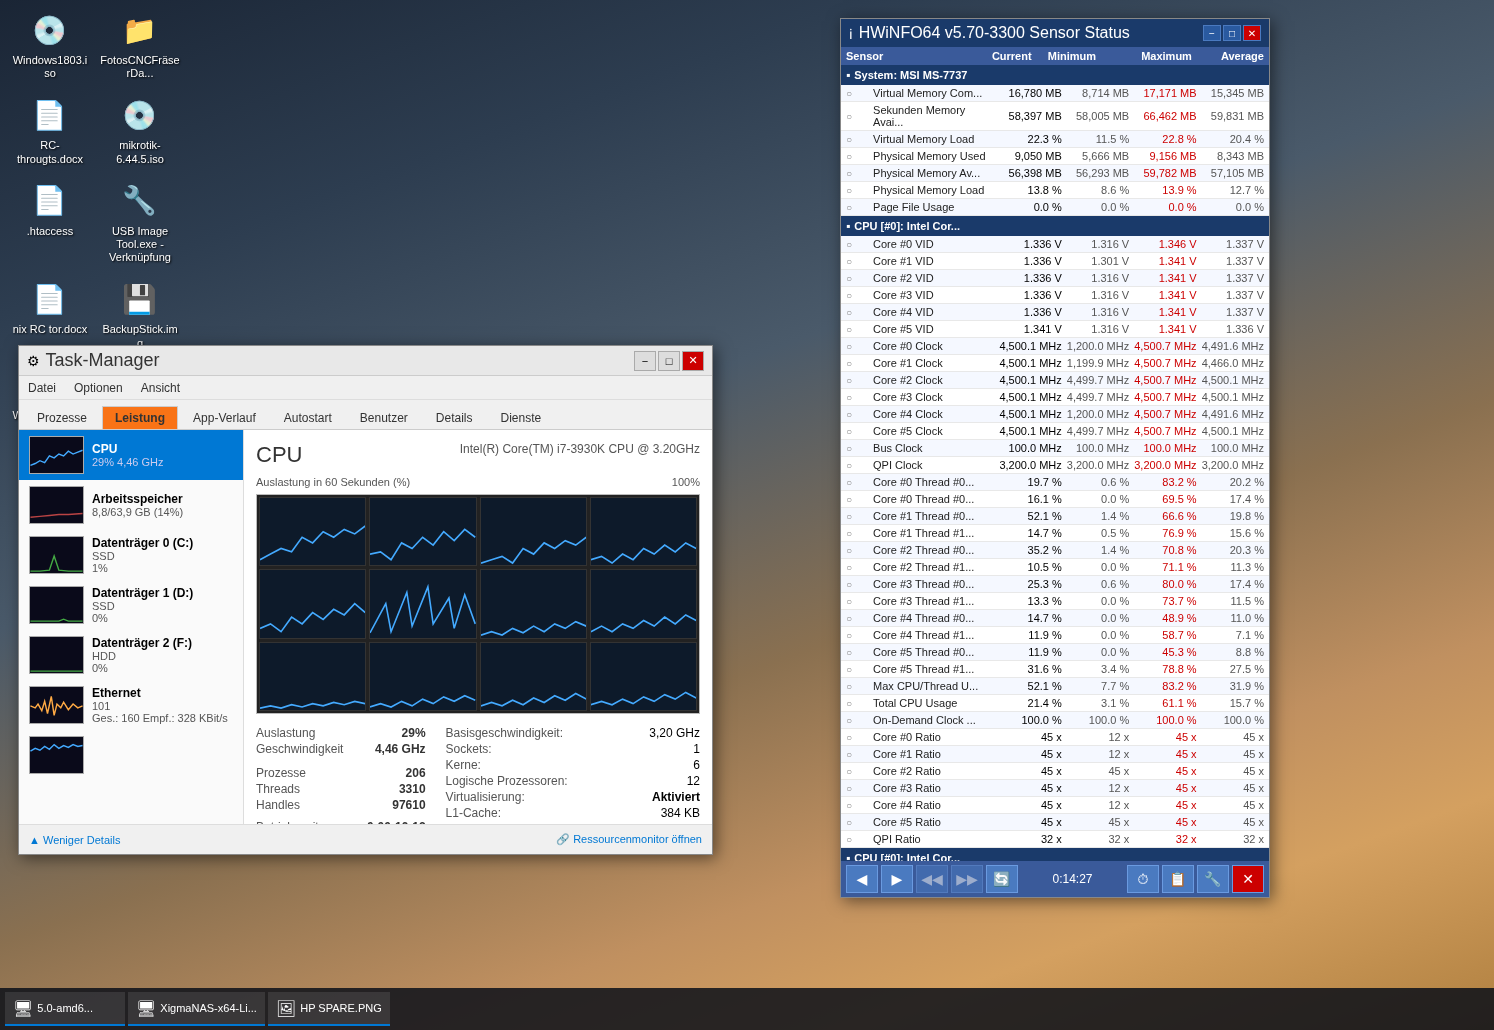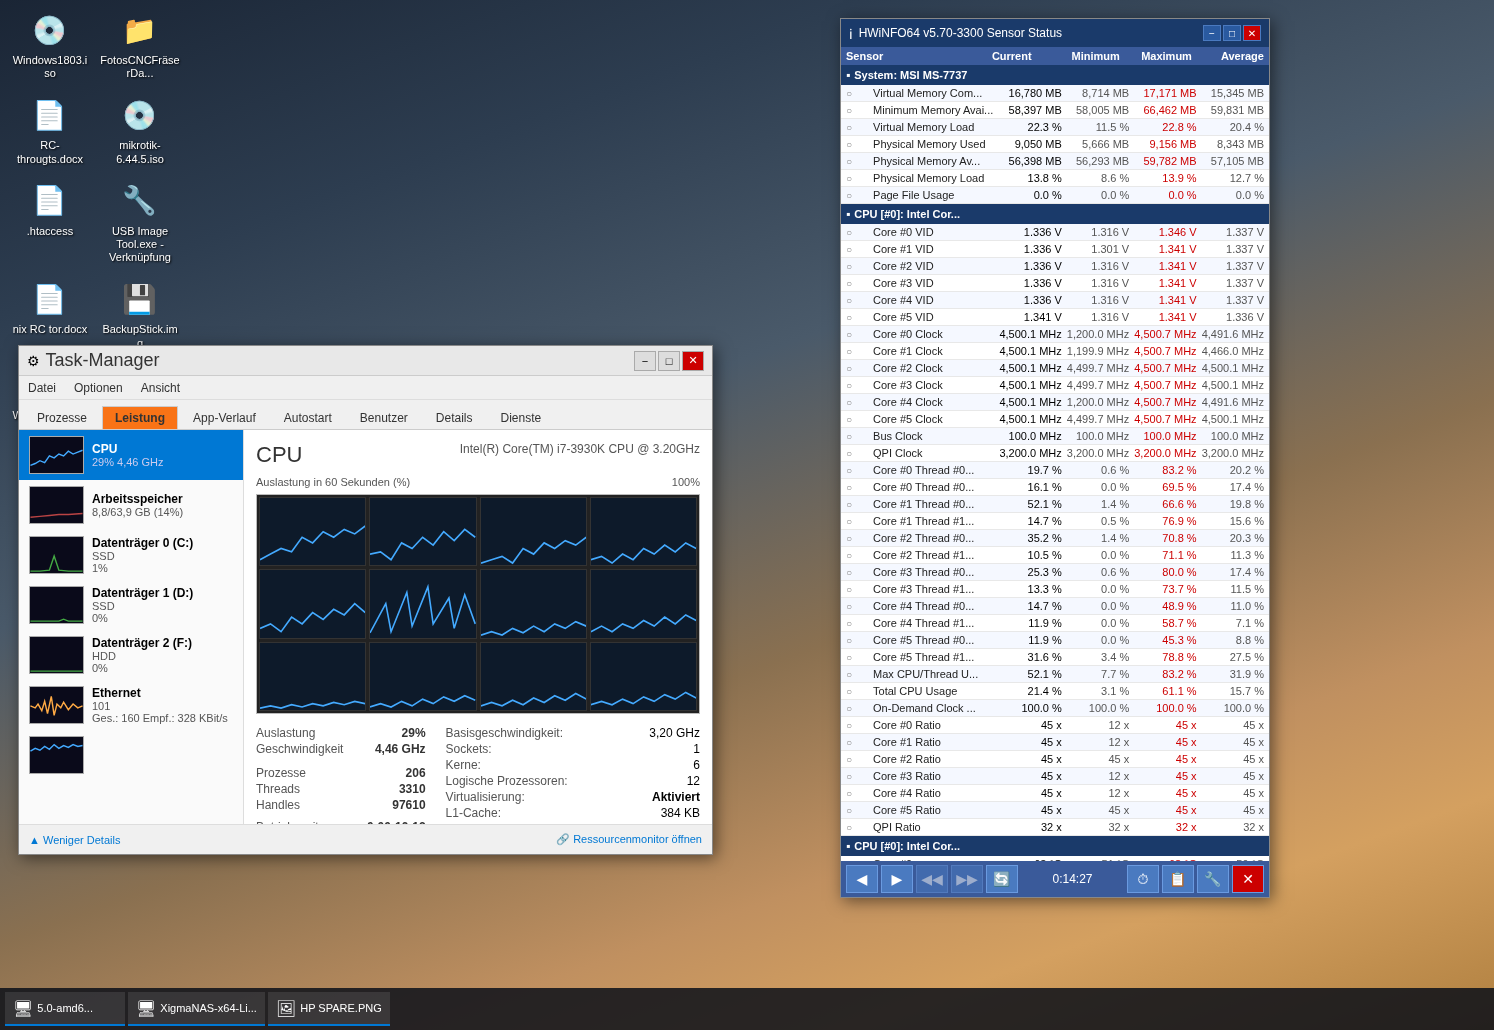--- a/index.html
+++ b/index.html
@@ -289,21 +289,21 @@
       flex-direction: column;
     }
     .hwinfo-titlebar {
       height: 28px;
       background: #1a3a6a;
       display: flex;
       align-items: center;
       padding: 0 8px;
     }
     .hwinfo-title-icon { font-size: 14px; margin-right: 6px; color: white; }
-    .hwinfo-title-text { font-size: 12px; color: white; flex: 1; }
+    .hwinfo-title-text { font-size: 16px; color: white; flex: 1; }
     .hwinfo-controls { display: flex; gap: 2px; }
     .hwinfo-control-btn {
       width: 18px;
       height: 16px;
       background: #2a5aa0;
       color: white;
       border: 1px solid #4a7ac0;
       cursor: pointer;
       display: flex;
       align-items: center;
@@ -314,21 +314,21 @@
     .hwinfo-header-row {
       display: flex;
       background: #3a5a9a;
       color: white;
       font-size: 11px;
       padding: 3px 5px;
       font-weight: bold;
     }
     .hwinfo-col-sensor { flex: 1.8; }
     .hwinfo-col-current { flex: 1; text-align: center; }
-    .hwinfo-col-min { flex: 1; text-align: right; }
+    .hwinfo-col-min { flex: 1; }
     .hwinfo-col-max { flex: 1; text-align: right; }
     .hwinfo-col-avg { flex: 1; text-align: right; }
 
     .hwinfo-body {
       flex: 1;
       overflow-y: scroll;
       background: white;
     }
 
     .hwinfo-section-header {
@@ -727,21 +727,21 @@
       <div class="hwinfo-row">
         <span class="hwinfo-row-icon">○</span>
         <span class="col-sensor">Virtual Memory Com...</span>
         <span class="col-current">16,780 MB</span>
         <span class="col-min">8,714 MB</span>
         <span class="col-max">17,171 MB</span>
         <span class="col-avg">15,345 MB</span>
       </div>
       <div class="hwinfo-row">
         <span class="hwinfo-row-icon">○</span>
-        <span class="col-sensor">Minimum Memory Avai...</span>
+        <span class="col-sensor">Sekunden Memory Avai...</span>
         <span class="col-current">58,397 MB</span>
         <span class="col-min">58,005 MB</span>
         <span class="col-max">66,462 MB</span>
         <span class="col-avg">59,831 MB</span>
       </div>
       <div class="hwinfo-row">
         <span class="hwinfo-row-icon">○</span>
         <span class="col-sensor">Virtual Memory Load</span>
         <span class="col-current">22.3 %</span>
         <span class="col-min">11.5 %</span>

